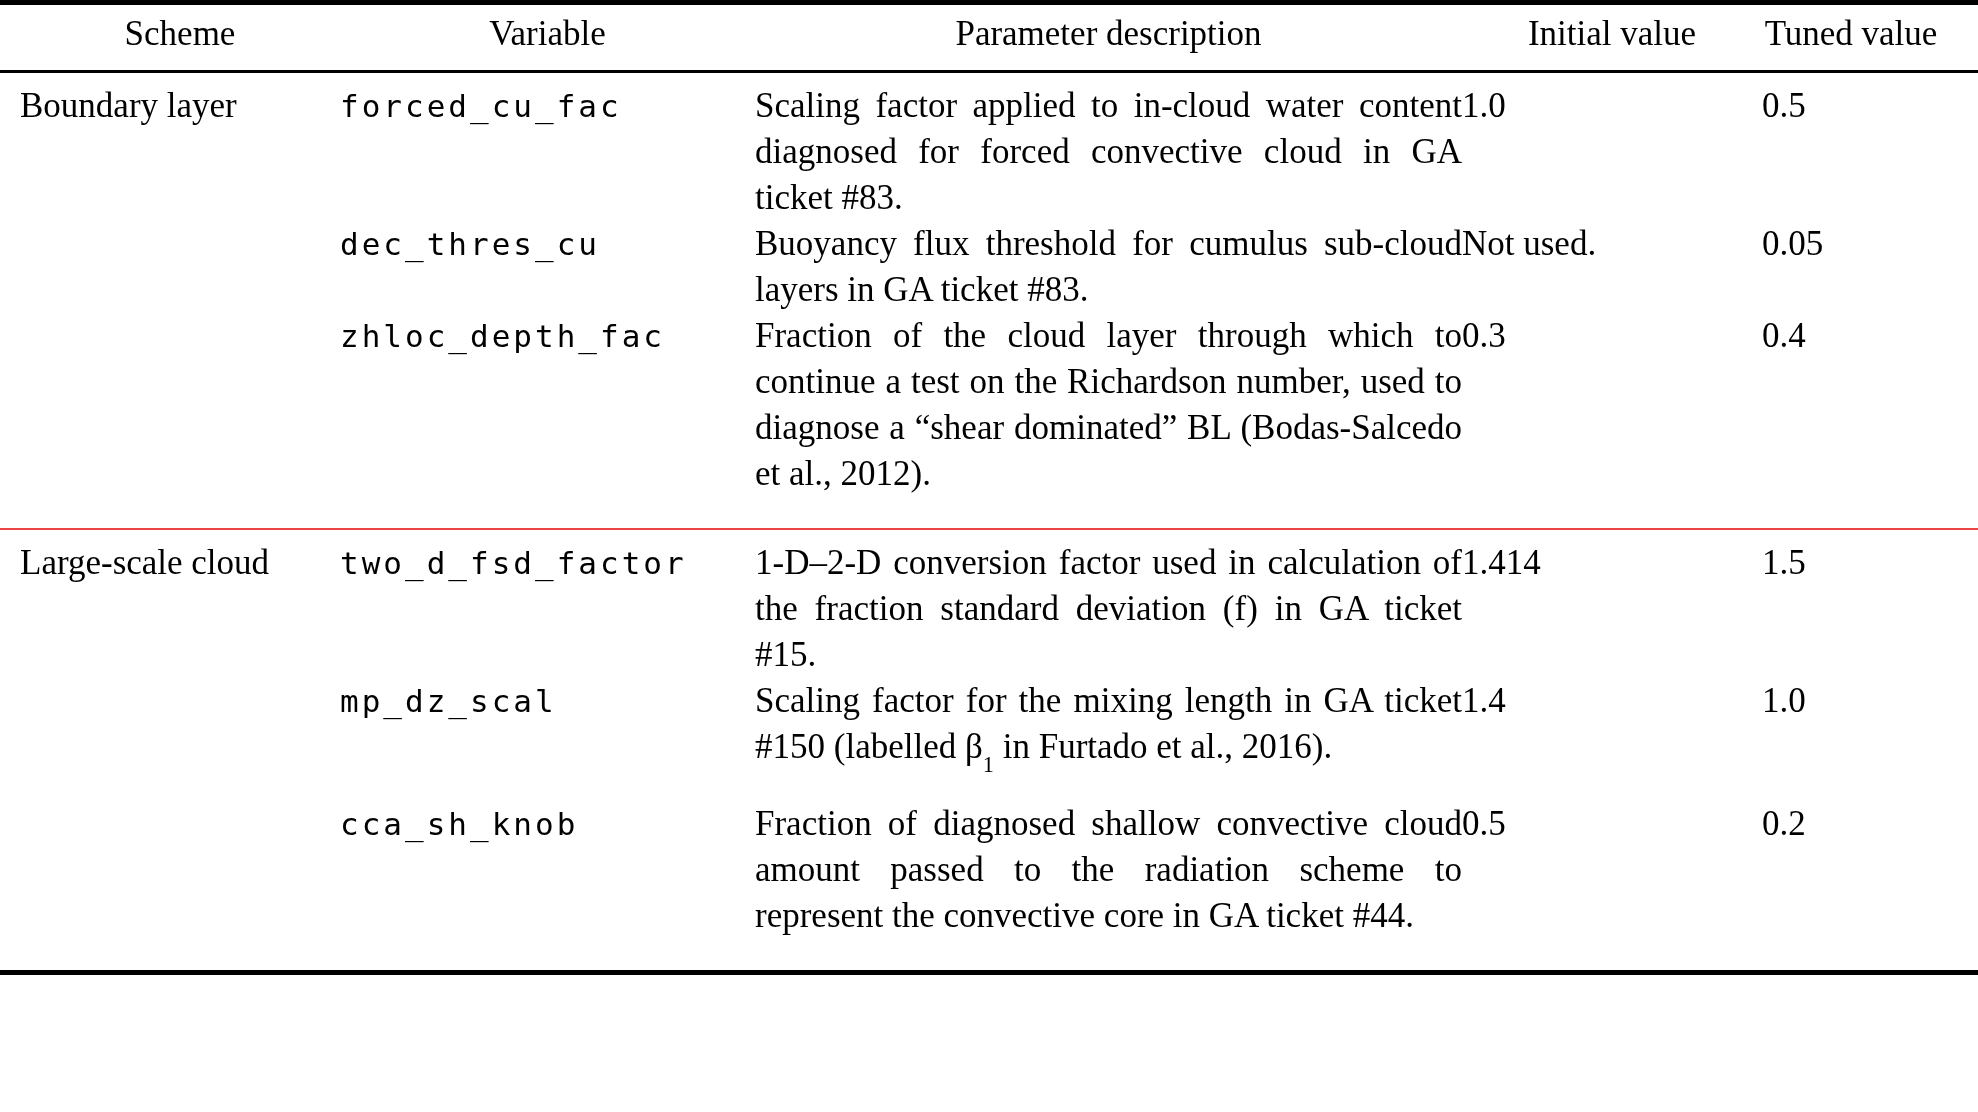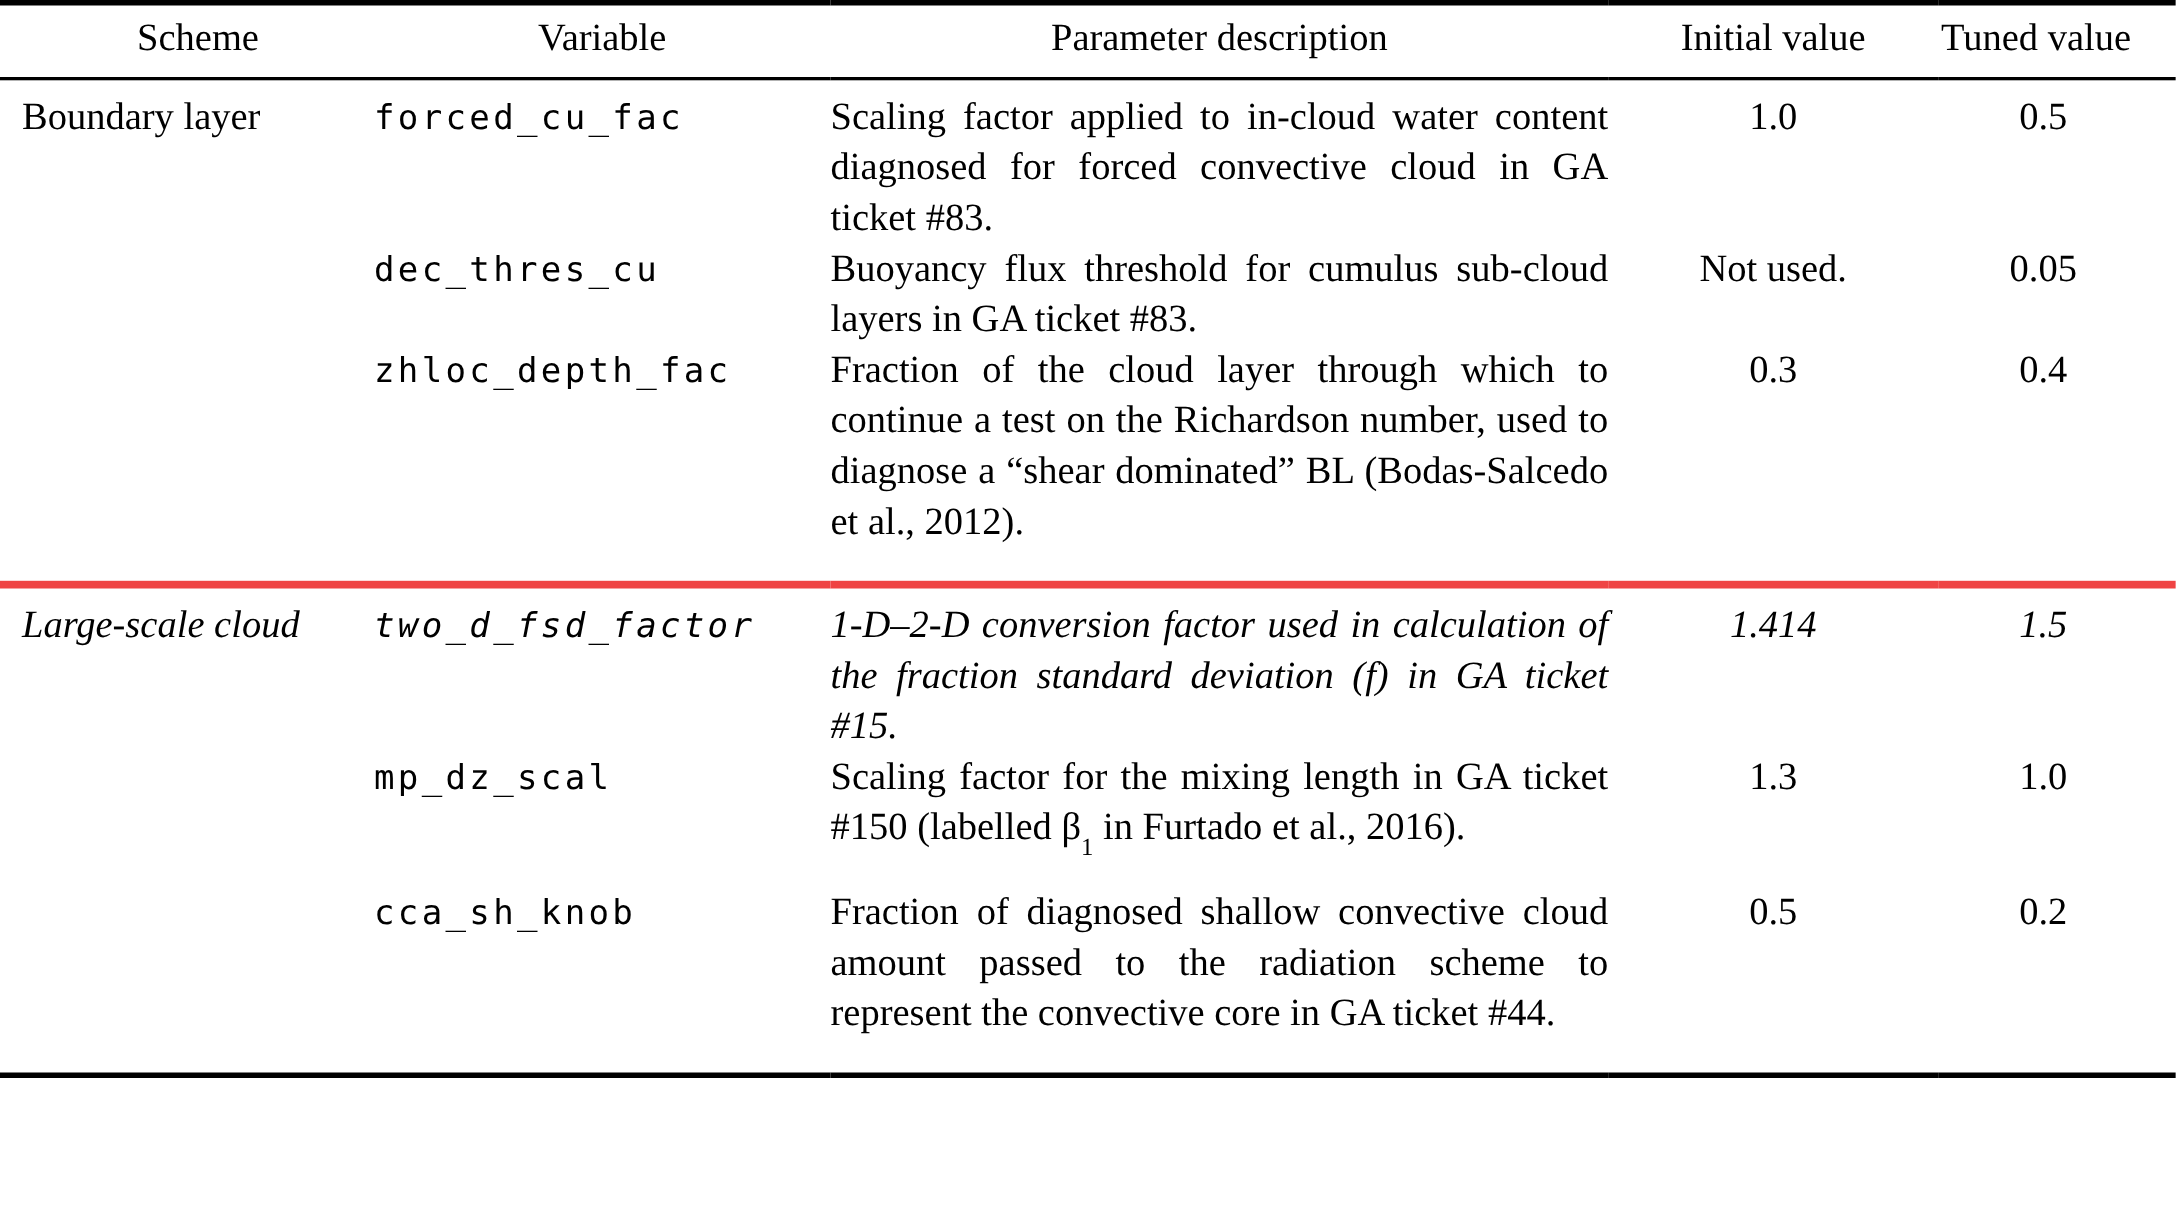--- a/index.html
+++ b/index.html
@@ -47,34 +47,33 @@
     vertical-align: top;
     padding: 0;
     line-height: 46px;
     font-size: 35px;
   }
   td.scheme-cell { padding-left: 20px; }
   td.desc-cell {
     text-align: justify;
   }
   td.num {
-    text-align: center;
+    text-align: left;
   }
   td.last-col { padding-right: 25px; }
 
   .var {
     font-family: "DejaVu Sans Mono", "Liberation Mono", monospace;
     font-size: 31px;
     letter-spacing: 3px;
   }
   tr.first-row td { padding-top: 10px; }
   tr.group-start td {
-    border-top: 7px solid #ef4444;
+    border-top: 2px solid #ef4444;
     padding-top: 10px;
-    font-style: italic;
   }
   tr.group-end td { padding-bottom: 31px; }
 
   sup.sp {
     font-size: 64%;
     line-height: 0;
     position: relative;
     top: -0.55em;
   }
   sub.sb {
@@ -137,21 +136,21 @@
       <td class="desc-cell">1-D–2-D conversion factor used in calculation of the fraction standard deviation (f) in GA ticket #15.</td>
       <td class="num">1.414</td>
       <td class="num last-col">1.5</td>
     </tr>
 
 
     <tr class="group-end">
       <td class="scheme-cell"></td>
       <td><span class="var">mp_dz_scal</span></td>
       <td class="desc-cell"><span>Scaling factor for the mixing length in GA ticket #150 (labelled β</span><sub class="sb">1</sub><span> in Furtado et al., 2016).</span></td>
-      <td class="num">1.3</td>
+      <td class="num">1.4</td>
       <td class="num last-col">1.0</td>
     </tr>
 
 
     <tr class="group-end">
       <td class="scheme-cell"></td>
       <td><span class="var">cca_sh_knob</span></td>
       <td class="desc-cell">Fraction of diagnosed shallow convective cloud amount passed to the radiation scheme to represent the convective core in GA ticket #44.</td>
       <td class="num">0.5</td>
       <td class="num last-col">0.2</td>

